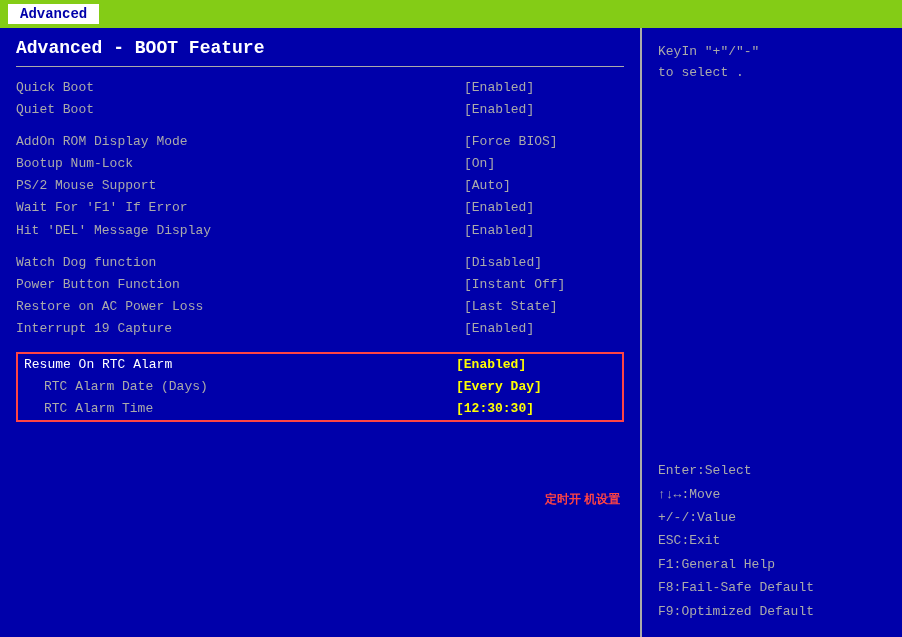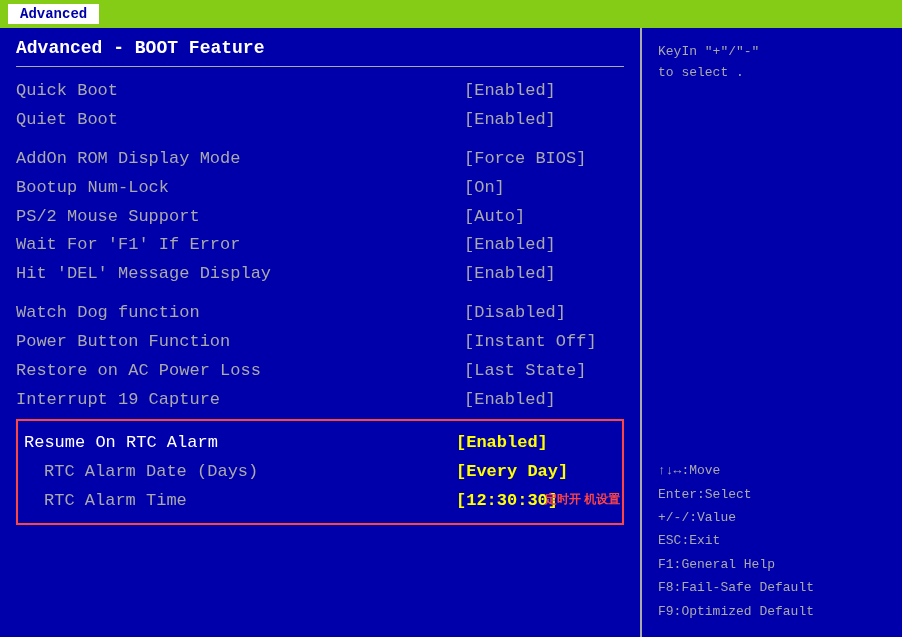--- a/index.html
+++ b/index.html
@@ -57,43 +57,43 @@
     }
 
     .divider {
       border-top: 1px solid #aaaaaa;
       margin-bottom: 10px;
     }
 
     .menu-item {
       display: flex;
       justify-content: space-between;
-      font-size: 17px;
+      font-size: 13px;
       line-height: 1.7;
       color: #aaaaaa;
     }
 
     .menu-item .label {
       color: #aaaaaa;
     }
 
     .menu-item .value {
       color: #aaaaaa;
       min-width: 160px;
     }
 
     .menu-spacer {
       height: 10px;
     }
 
     
     .highlight-box {
       border: 2px solid #ff4444;
-      padding: 8px 6px;
-      margin-top: 4px;
+      padding: 0 6px;
+      margin-top: 12px;
     }
 
     .highlight-box .menu-item.selected {
       background-color: #0000aa;
       color: #ffffff;
     }
 
     .highlight-box .menu-item.selected .label {
       color: #ffffff;
     }
@@ -241,22 +241,22 @@
       </div>
     </div>
   </div>
 
   <div class="right-panel">
     <div class="help-text">
       KeyIn "+"/"-"<br>to select .
     </div>
 
     <div class="nav-keys">
+      <div>Enter:Select</div>
       <div>↑↓↔:Move</div>
-      <div>Enter:Select</div>
       <div>+/-/:Value</div>
       <div>ESC:Exit</div>
       <div>F1:General Help</div>
       <div>F8:Fail-Safe Default</div>
       <div>F9:Optimized Default</div>
     </div>
   </div>
 
 </div>
 

